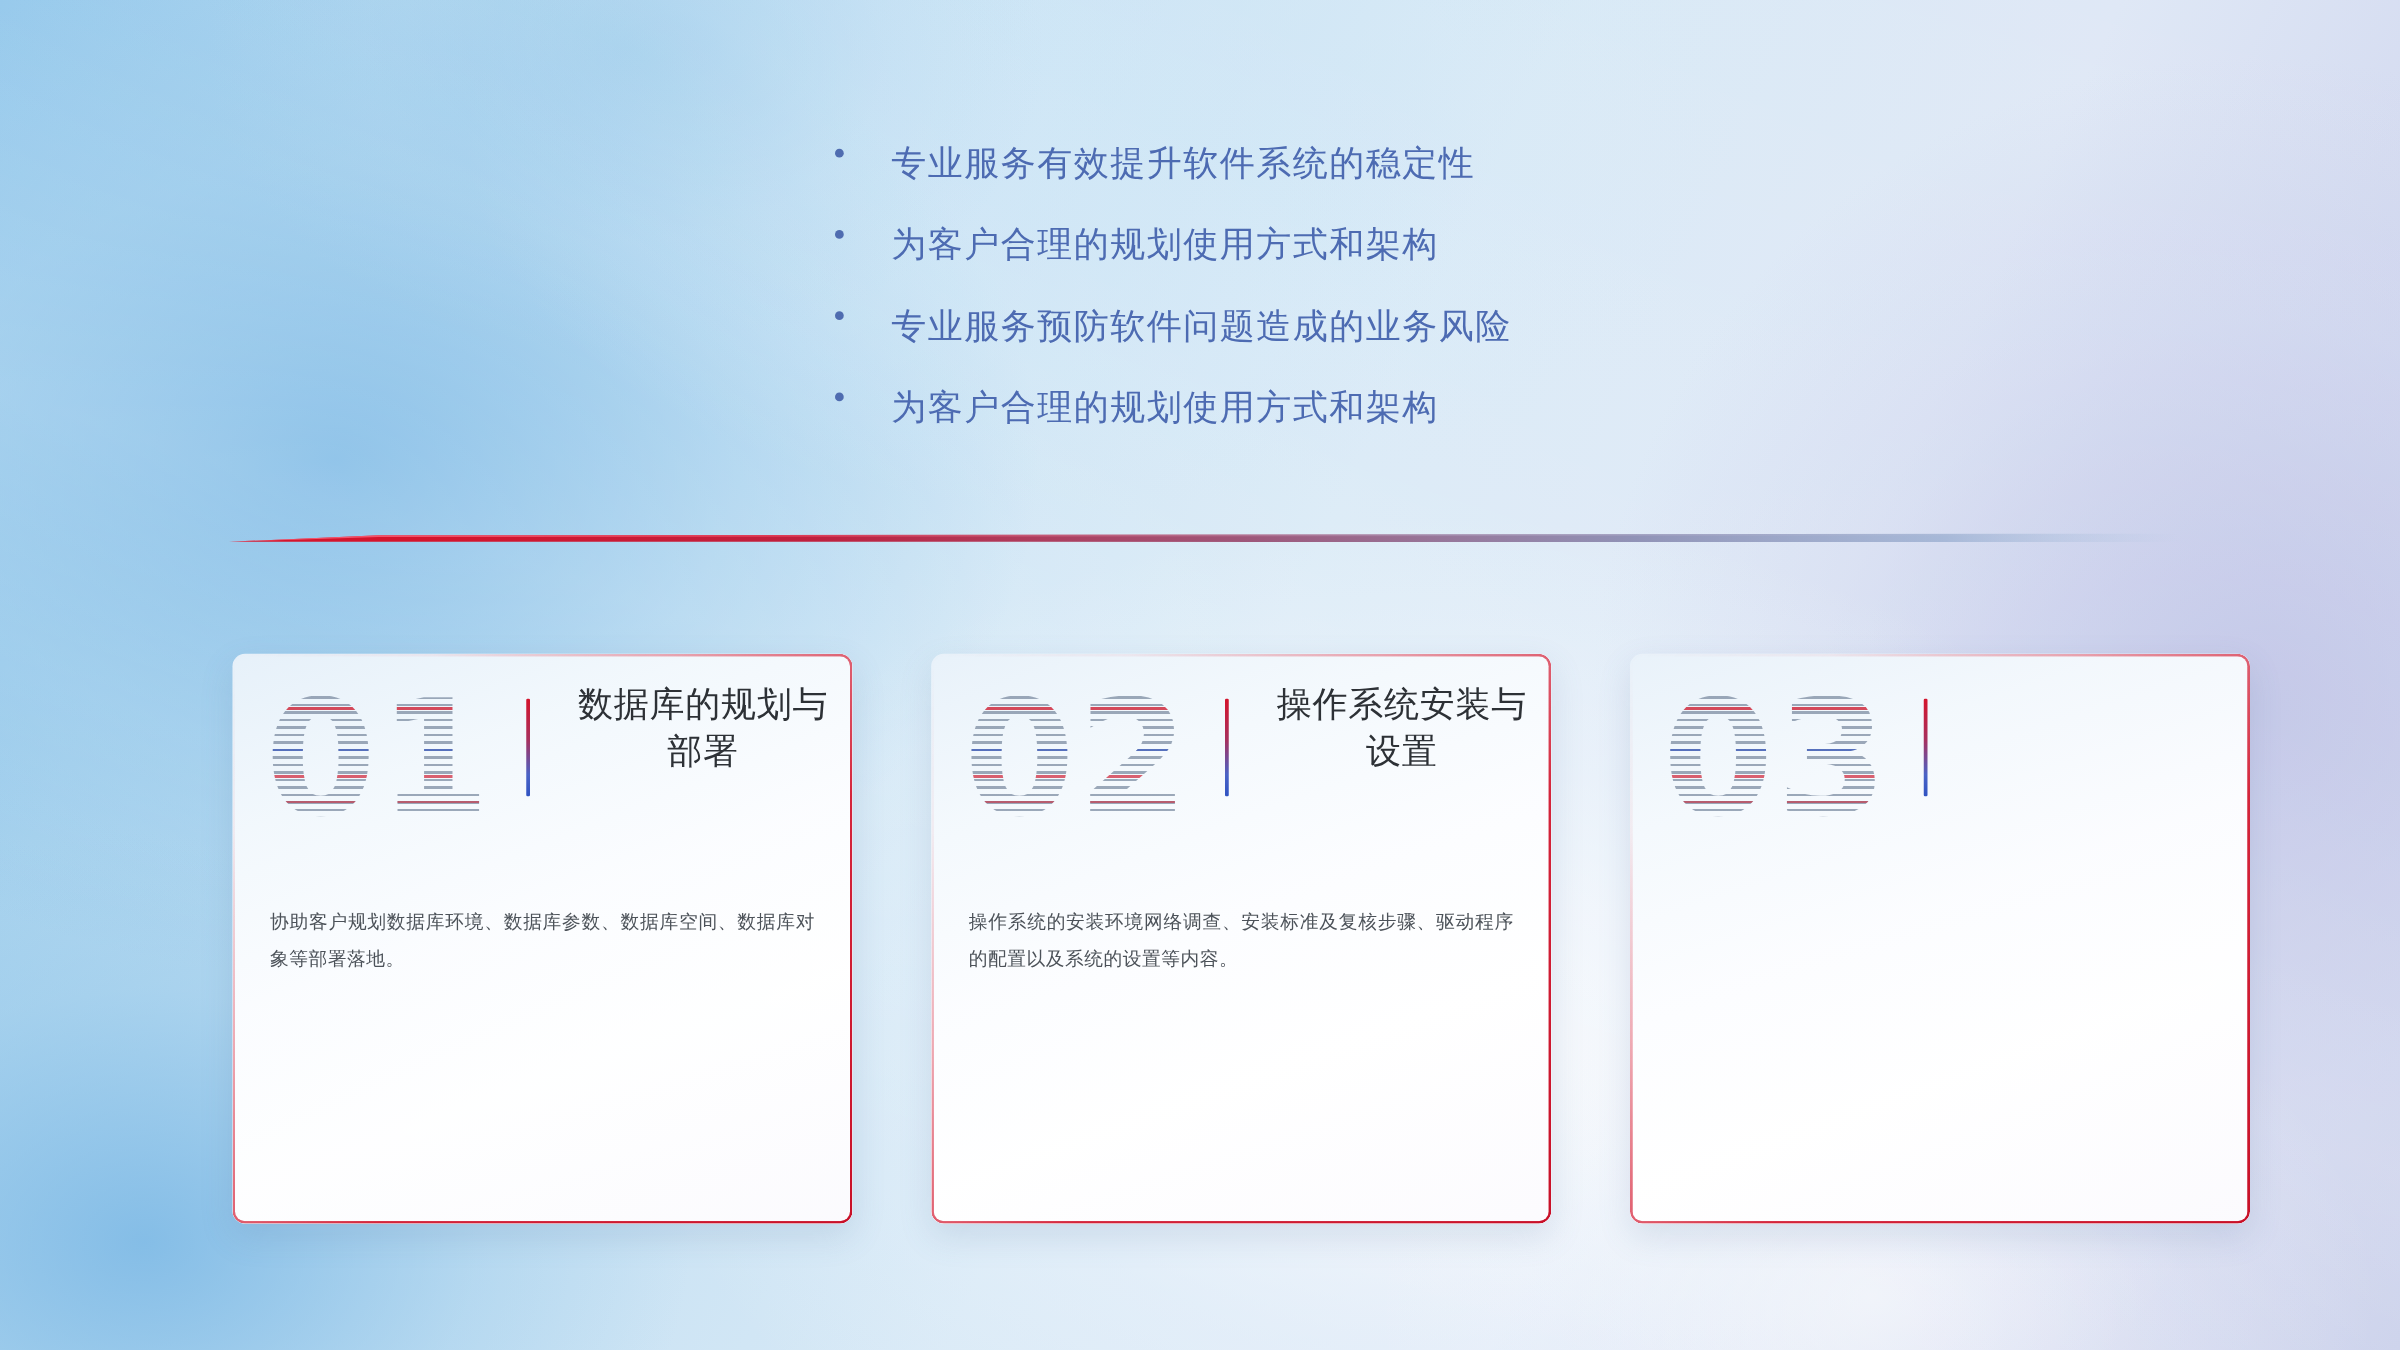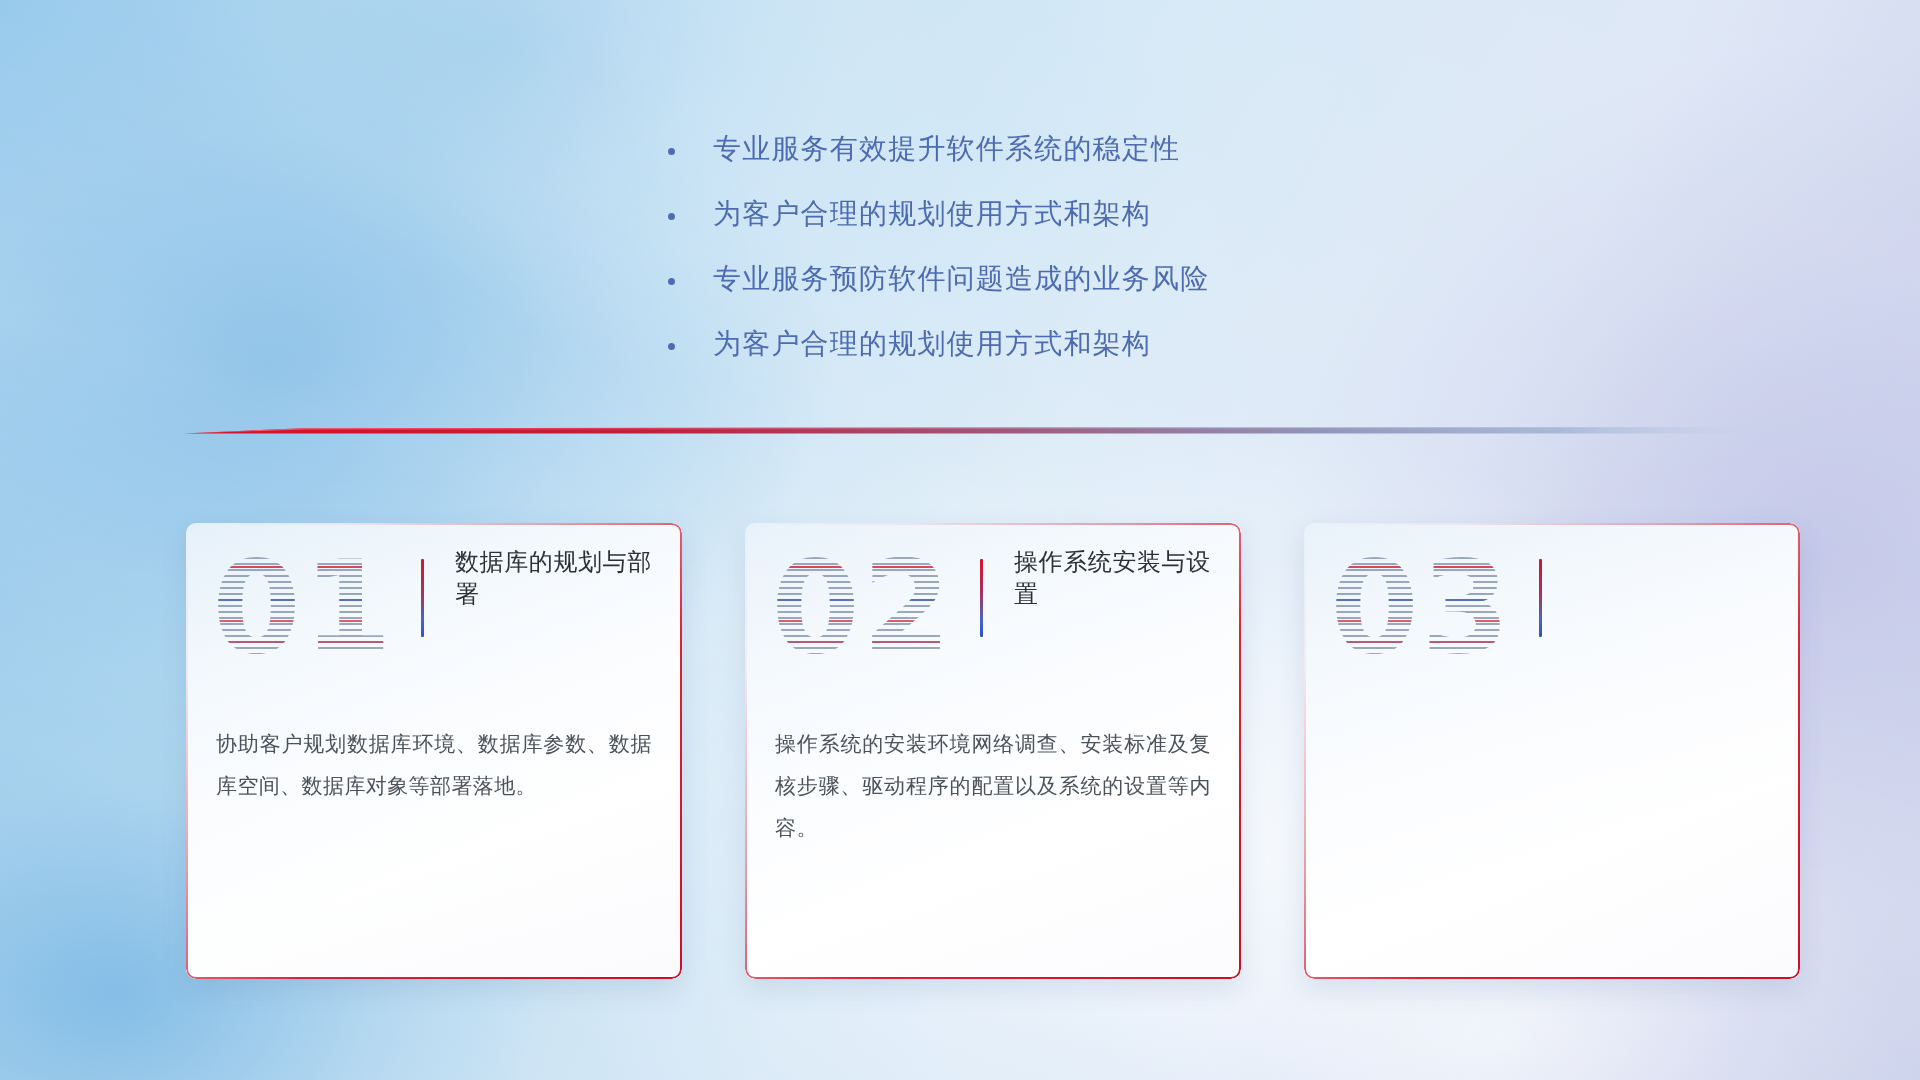--- a/index.html
+++ b/index.html
@@ -63,21 +63,21 @@
 
   
   #bullets {
     position: absolute;
     left: 668px;
     top: 98px;
     width: 820px;
   }
   .bullet-row {
     display: flex;
-    align-items: flex-end;
+    align-items: center;
     height: 65px;
   }
   .bullet-dot {
     flex: 0 0 auto;
     width: 7px;
     height: 7px;
     border-radius: 50%;
     background: #4f6cb0;
     position: relative;
     top: -8px;
@@ -220,33 +220,34 @@
     height: 78px;
     background: linear-gradient(to bottom, #d4142c 0%, #a8305d 42%, #4a63c6 78%, #2f53c2 100%);
     border-radius: 1px;
   }
 
   .card-title {
     position: absolute;
     left: 269px;
     top: 23px;
     width: 215px;
-    font-size: 24px;
+    font-size: 28px;
     line-height: 1.32;
     color: #2d3136;
     letter-spacing: 0.6px;
     font-weight: 400;
+    text-align: center;
   }
 
   .card-body {
     position: absolute;
     left: 30px;
     top: 200px;
     width: 436px;
-    font-size: 21px;
+    font-size: 15px;
     line-height: 2.0;
     color: #4c5259;
     letter-spacing: 0.4px;
     text-align: justify;
     text-justify: inter-ideograph;
   }
 </style>
 </head>
 <body>
 

